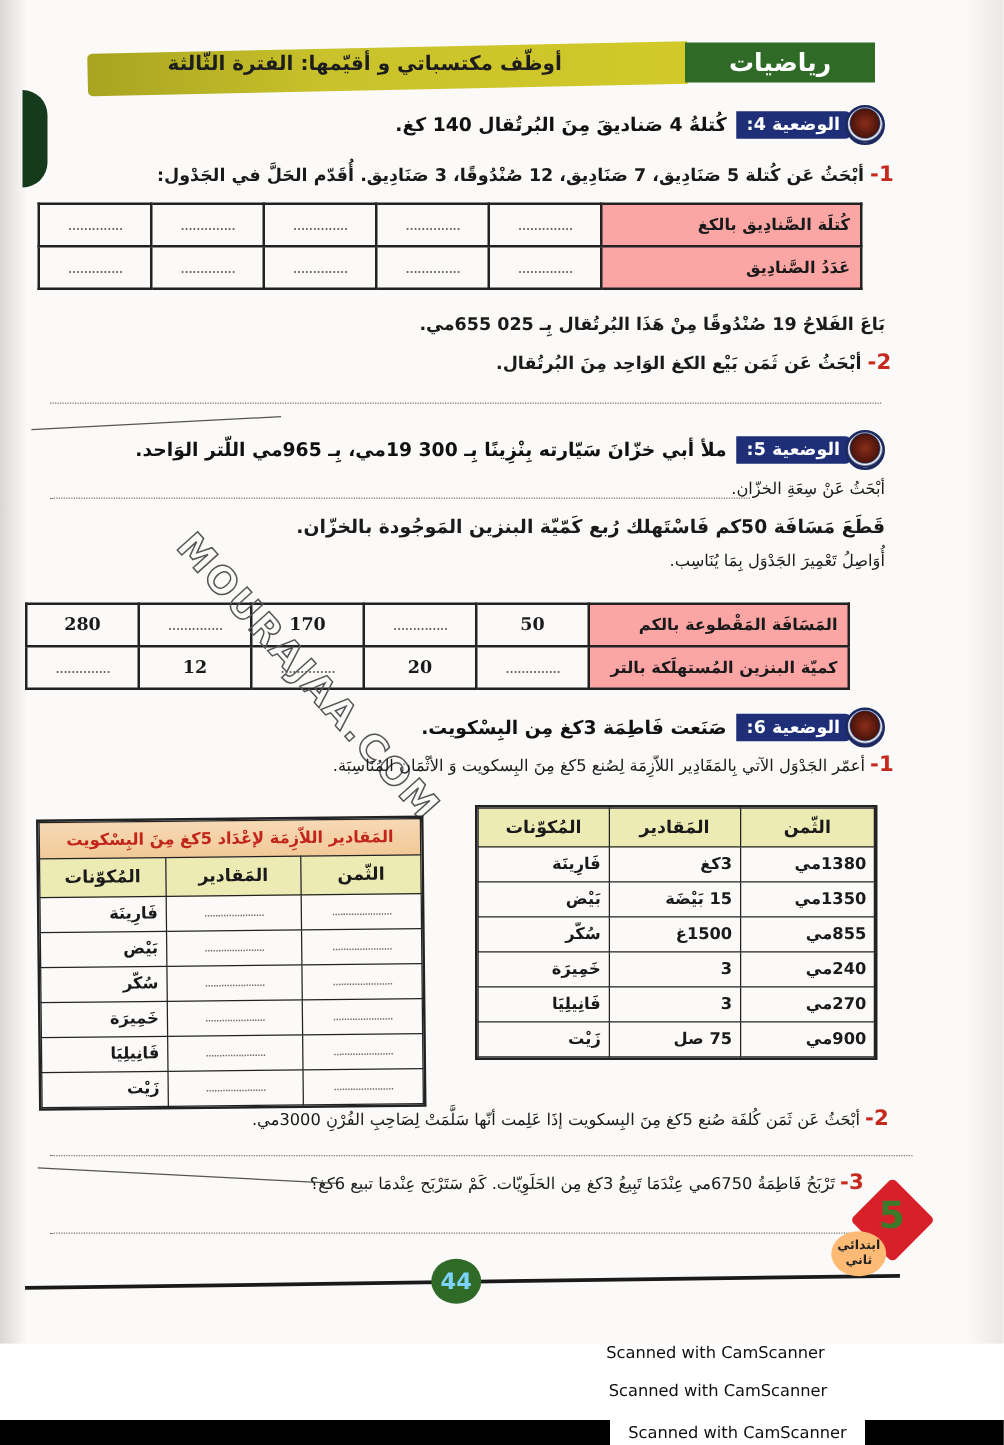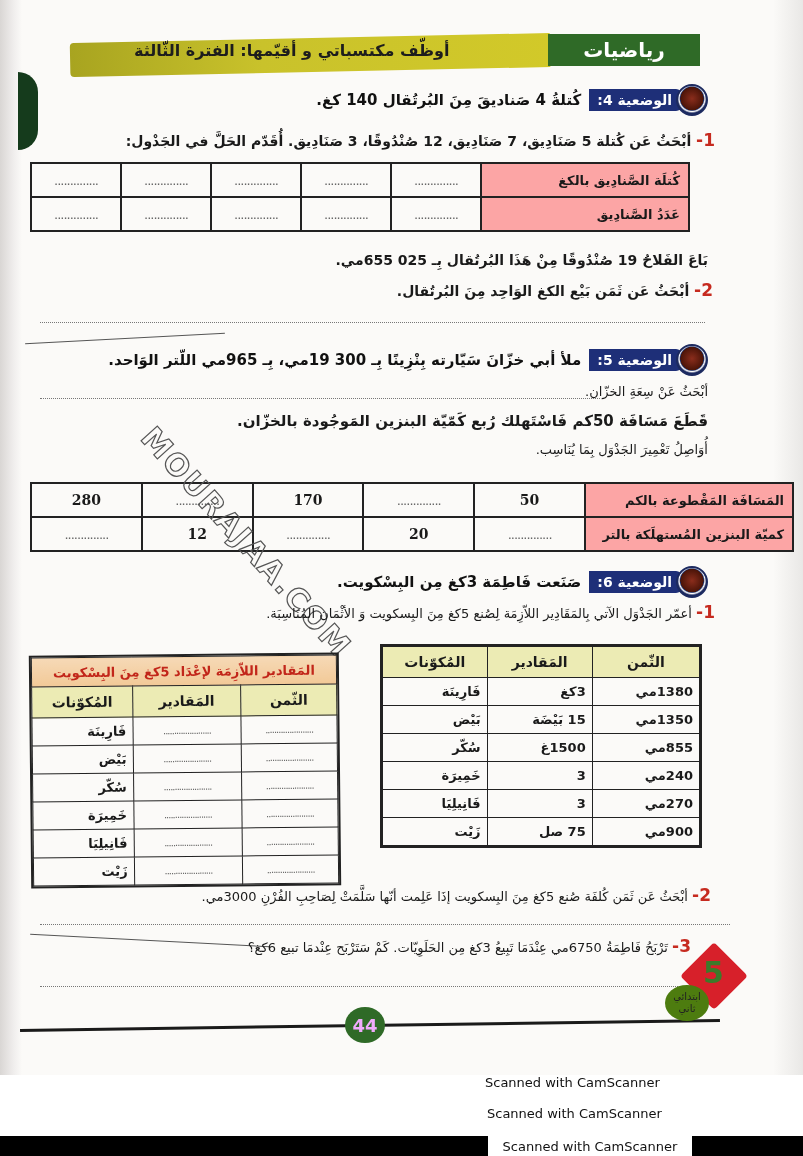--- a/index.html
+++ b/index.html
@@ -72,52 +72,52 @@
   table { border-collapse:collapse; }
   .t1 { position:absolute; left:30px; top:162px; width:660px; }
   .t1 td, .t2 td {
     border:2px solid #222; height:30px; font-size:13px; text-align:center;
   }
   .hdr-cell {
     background:#fca5a5; font-weight:bold; text-align:right !important;
     padding:0 8px; direction:rtl; width:190px; font-size:14px;
   }
   .fill { color:#666; font-size:10px; letter-spacing:-1px; }
-  .t2 { position:absolute; left:30px; top:482px; width:764px; }
+  .t2 { position:absolute; left:20px; top:482px; width:660px; }
   .t2 .num { font-weight:bold; font-size:14px; font-family:"DejaVu Serif", serif; }
   
   .rt { position:absolute; border:2px solid #222; }
   .rt table { width:100%; }
   .rt td { border:1.5px solid #222; height:27px; font-size:13px; padding:0 6px; direction:rtl; }
   .rt .title {
     background:linear-gradient(180deg,#f6d9b6 0%, #f2c997 100%);
     color:#c2261a; font-weight:bold; text-align:center; font-size:13px; height:28px;
   }
   .rt .colh {
     background:#ecebb4; font-weight:bold; text-align:center; font-size:14px; height:30px;
   }
   .rt .ing { text-align:right; font-weight:bold; width:33%; }
   .rt .qty, .rt .price { text-align:right; font-weight:bold; }
   .rt .blank { text-align:center; color:#666; font-size:10px; letter-spacing:-1px; }
   .page-num {
     position:absolute; left:345px; top:1007px; width:40px; height:36px;
-    background:#2f6a27; border-radius:50%; color:#f0abfc;
+    background:#2f6a27; border-radius:50%; color:#7dd3fc;
     font-size:18px; font-weight:bold; display:flex; align-items:center; justify-content:center;
   }
   .footer-line { position:absolute; left:20px; top:1024px; width:700px; height:0; border-top:3px solid #1a1a1a; transform:rotate(-0.8deg); }
   .grade-logo {
     position:absolute; left:690px; top:952px; width:48px; height:48px;
     background:#d7202a; transform:rotate(45deg); border-radius:4px;
   }
   .grade-num {
     position:absolute; left:703px; top:955px; font-size:30px; font-weight:bold; color:#3c7a2a;
   }
   .grade-label {
     position:absolute; left:665px; top:985px; width:44px; height:36px;
-    background:#4d7c0f; border-radius:50%; font-size:10px; font-weight:normal;
+    background:#fdba74; border-radius:50%; font-size:10px; font-weight:bold;
     display:flex; flex-direction:column; align-items:center; justify-content:center; direction:rtl; color:#222; line-height:12px;
   }
   .watermark {
     position:absolute; left:160px; top:420px; font-size:30px; font-weight:bold;
     color:transparent; -webkit-text-stroke:1.2px #555;
     transform:rotate(48deg); transform-origin:left top; letter-spacing:2px;
     font-family:"DejaVu Sans", sans-serif;
   }
   .scan {
     position:absolute; font-family:"DejaVu Sans", sans-serif; font-size:13px; color:#111;

